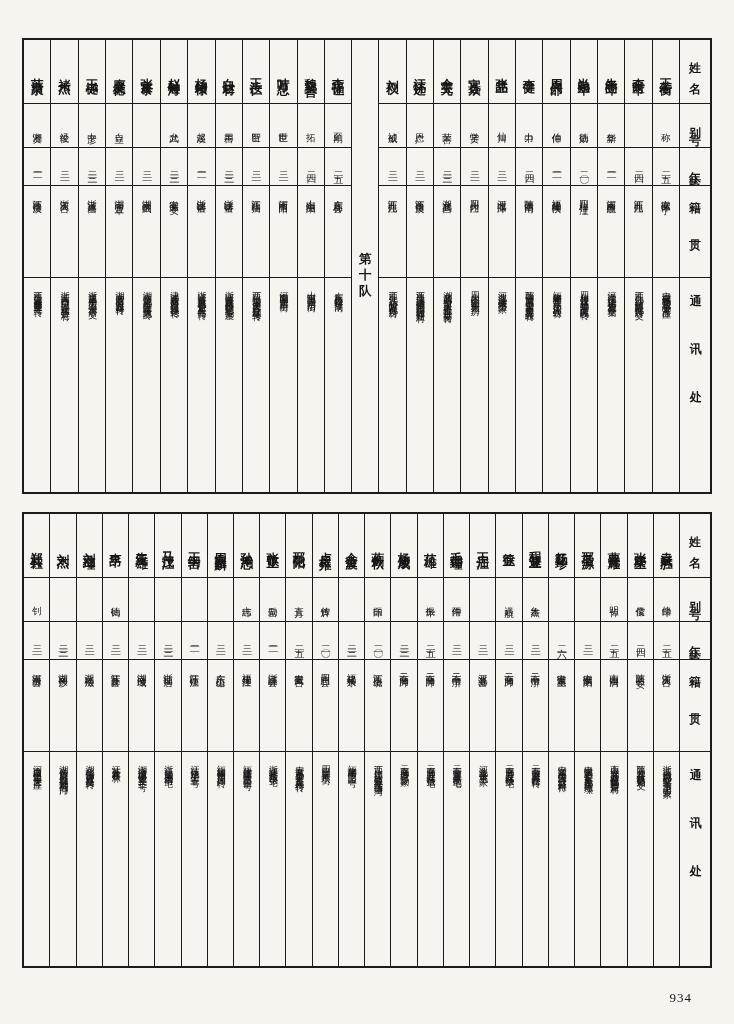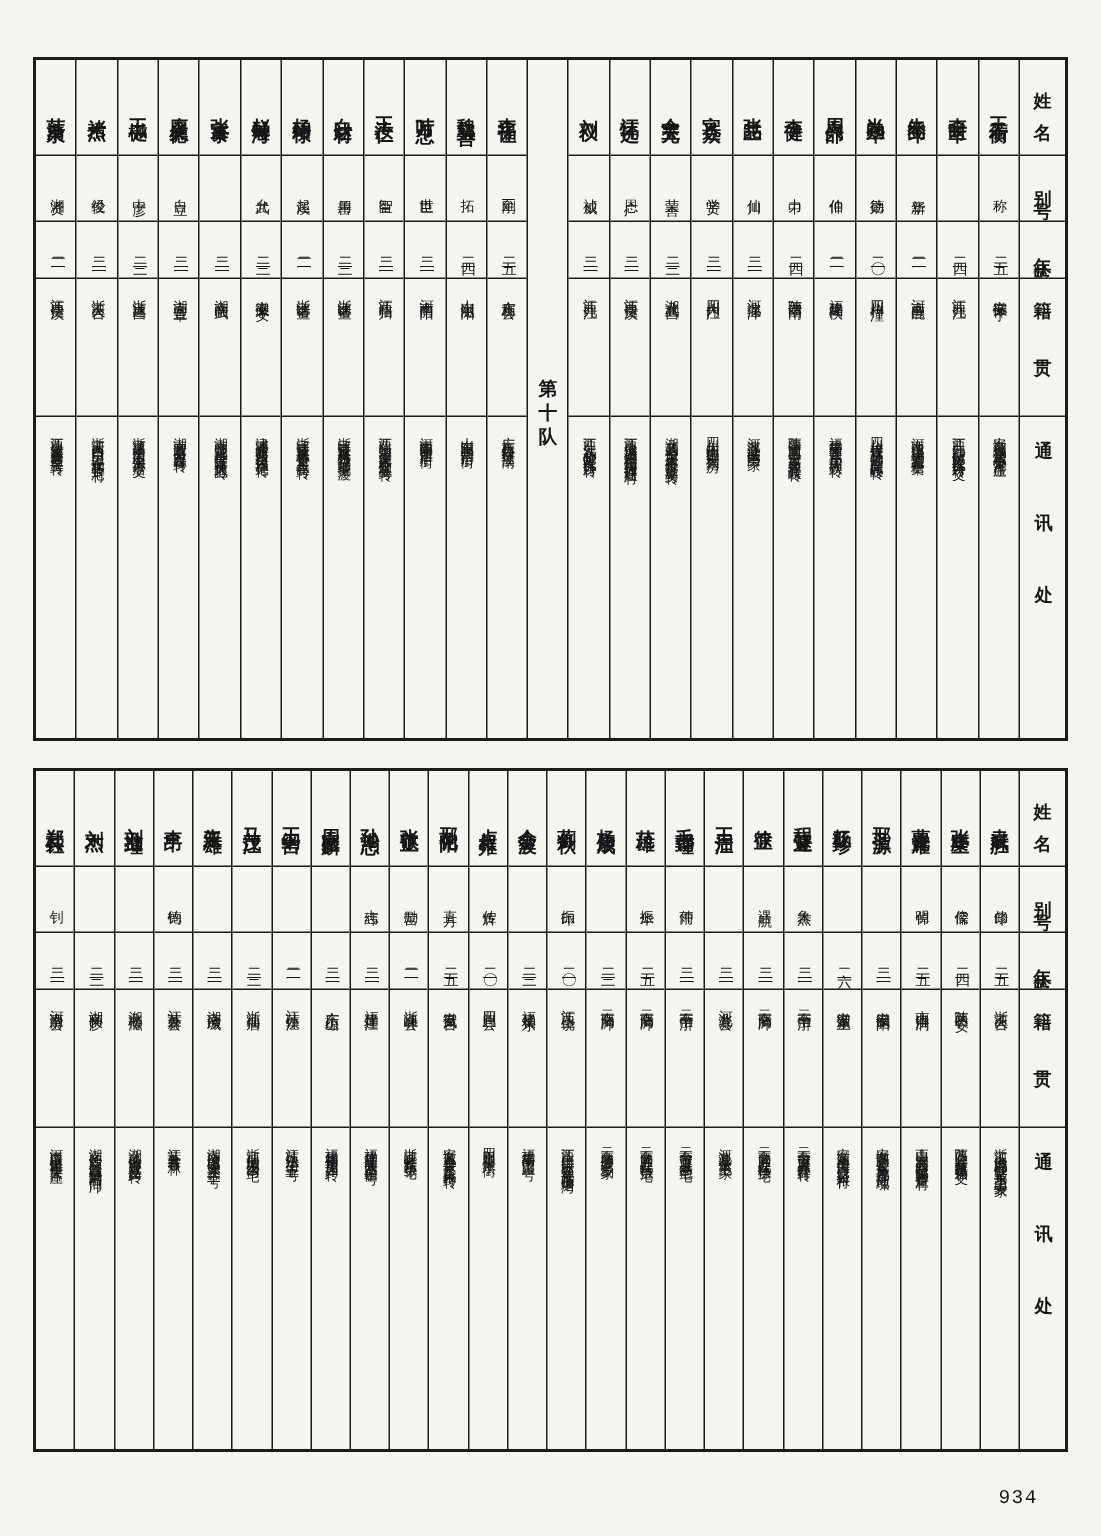--- a/index.html
+++ b/index.html
@@ -59,21 +59,21 @@
   .header-col .vt{font-weight:bold;font-size:12px;}
   .header-col .r-name .vt{letter-spacing:20px;}
   .header-col .r-alias .vt{letter-spacing:9px;}
   .header-col .r-age .vt{letter-spacing:6px;}
   .header-col .r-native .vt{letter-spacing:38px;}
   .header-col .r-addr .vt{letter-spacing:48px;}
   .divider-col .vt{font-size:12.5px;font-weight:bold;letter-spacing:16px;}
   .page-number{
     position:absolute;right:42px;bottom:18px;
     font-size:13px;letter-spacing:1px;
-    font-family:Liberation Mono, monospace;
+    font-family:Liberation Serif, serif;
   }
 </style>
 </head>
 <body>
 
 <div class="page">
   <div class="tables">
     <div class="band band-top" id="band-top">
         <div class="col header-col">
           <div class="cell r-name">

